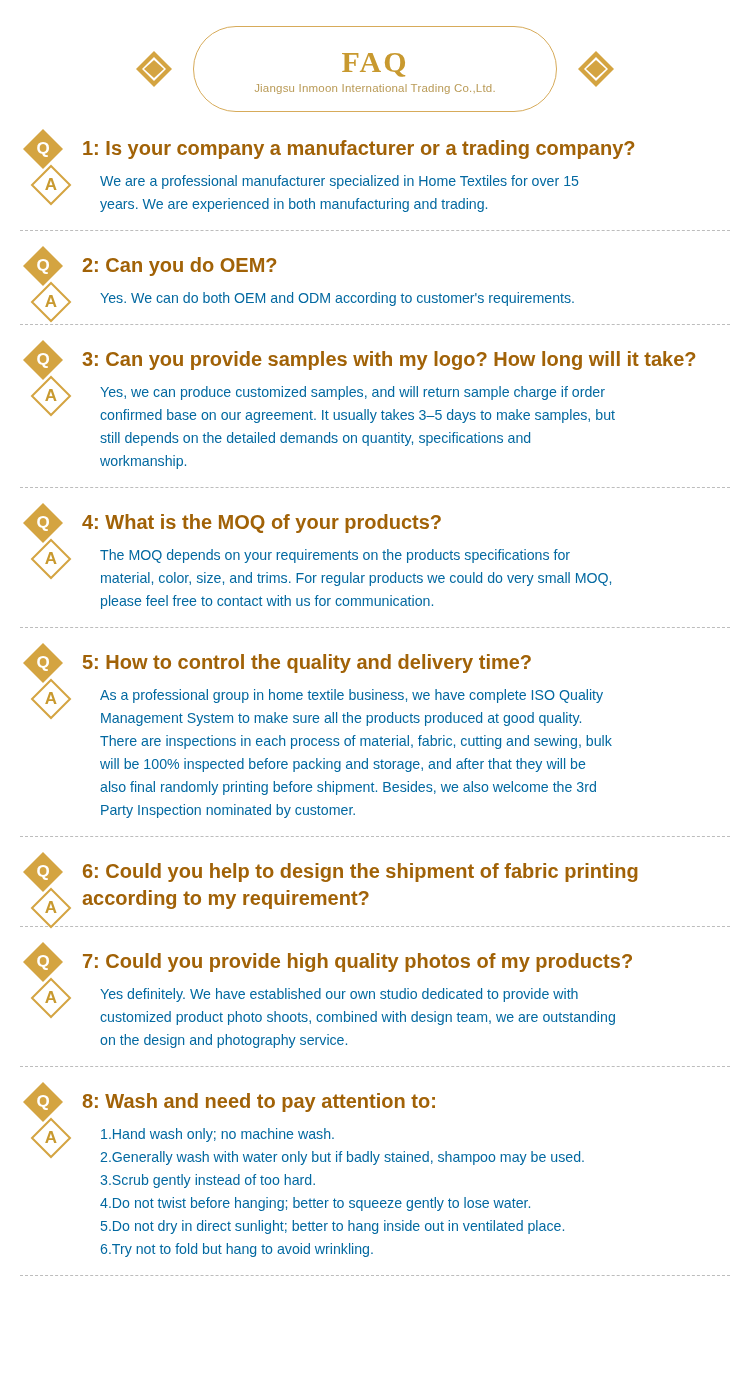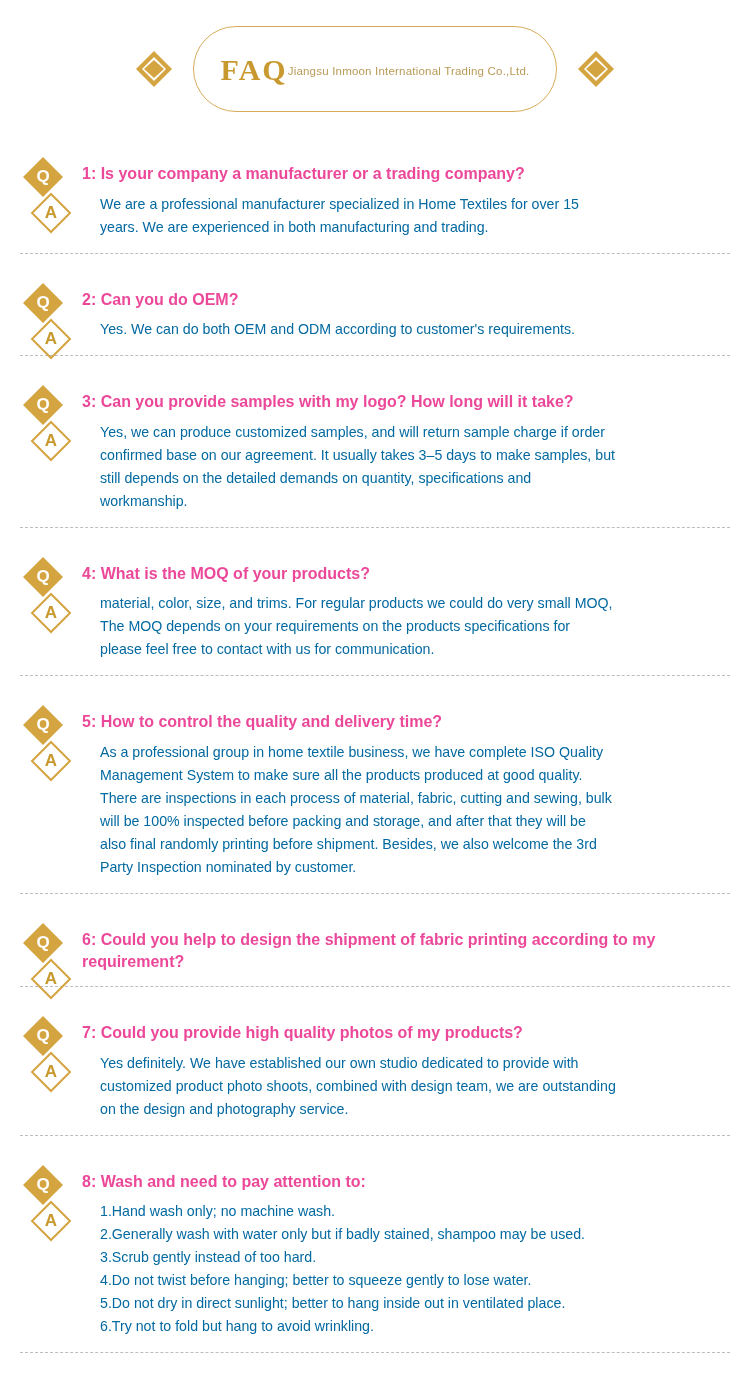--- a/index.html
+++ b/index.html
@@ -24,21 +24,21 @@
   }
   .header-box {
     position: absolute;
     left: 193px;
     top: 18px;
     width: 364px;
     height: 86px;
     border: 1px solid #d7ab5a;
     border-radius: 43px;
     display: flex;
-    flex-direction: row;
+    flex-direction: column;
     align-items: center;
     justify-content: center;
   }
   .header-title {
     font-family: "Liberation Serif", serif;
     font-size: 30px;
     letter-spacing: 2px;
     color: #c8992f;
     font-weight: bold;
     line-height: 1.1;
@@ -90,27 +90,26 @@
     justify-content: center;
     font-family: "Liberation Sans", sans-serif;
     font-size: 17px;
     font-weight: bold;
   }
   .badge-q .glyph { color: #ffffff; }
   .badge-a { margin-top: -6px; margin-left: 8px; }
   .badge-a .glyph { color: #c8992f; }
 
   .question {
-    font-size: 16px;
-    color: #ec4899;
+    font-size: 20px;
+    color: #a16207;
     font-weight: bold;
     line-height: 1.35;
     padding-top: 7px;
     padding-right: 6px;
-    margin-top: 28px;
   }
   .answer {
     font-size: 14.2px;
     color: #0369a1;
     line-height: 1.62;
     padding: 8px 22px 0 18px;
   }
   .answer .line { display: block; }
   .divider {
     border-top: 1px dashed #bdbdbd;
@@ -220,22 +219,22 @@
         </div>
         <div class="badge badge-a">
           <svg width="42" height="42" viewBox="0 0 42 42">
             <polygon points="21,2 40,21 21,40 2,21" fill="none" stroke="#d4a441" stroke-width="2"></polygon>
           </svg>
           <span class="glyph">A</span>
         </div>
       </div>
       <div class="question">4: What is the MOQ of your products?</div>
       <div class="answer">
+        <span class="line">The MOQ depends on your requirements on the products specifications for</span>
         <span class="line">material, color, size, and trims. For regular products we could do very small MOQ,</span>
-        <span class="line">The MOQ depends on your requirements on the products specifications for</span>
         <span class="line">please feel free to contact with us for communication.</span>
       </div>
     </div>
     <div class="divider"></div>
     <div class="faq-item">
       <div class="qa-badges">
         <div class="badge badge-q">
           <svg width="42" height="42" viewBox="0 0 42 42">
             <polygon points="21,1 41,21 21,41 1,21" fill="#d4a441"></polygon>
           </svg>

